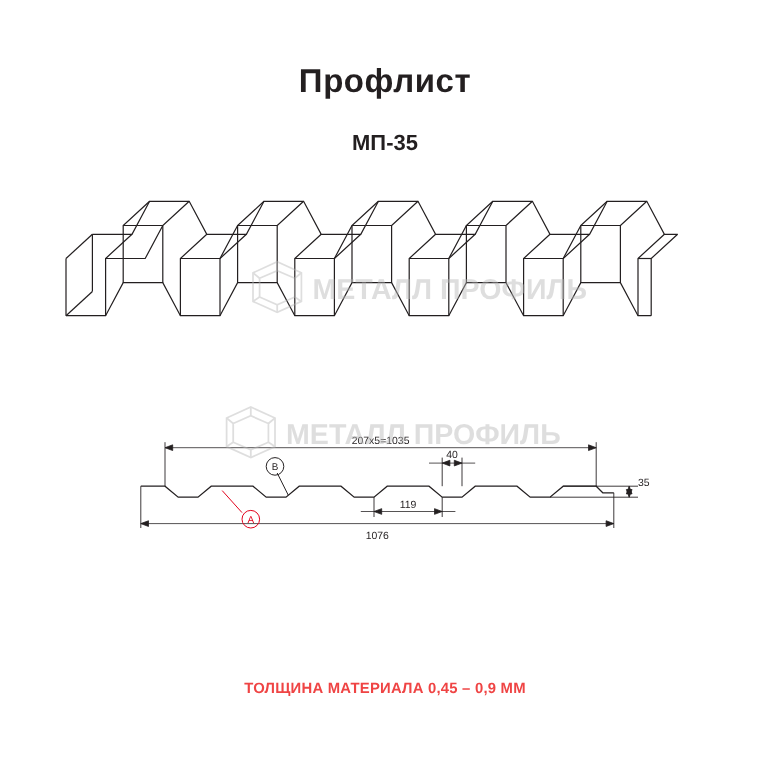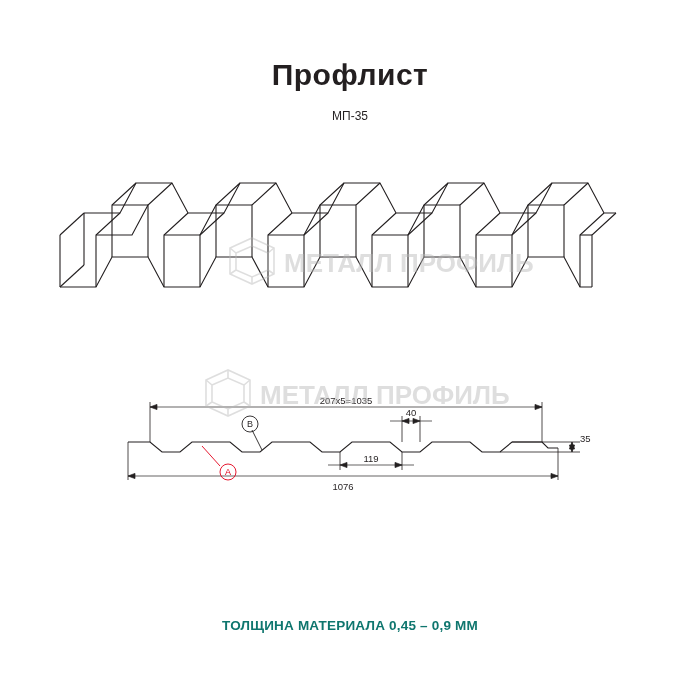--- a/index.html
+++ b/index.html
@@ -26,38 +26,38 @@
     left: 0;
     width: 700px;
     text-align: center;
     font-size: 30px;
     font-weight: bold;
     letter-spacing: 0.5px;
     color: #231f20;
   }
   .subtitle {
     position: absolute;
-    top: 109px;
+    top: 119px;
     left: 0;
     width: 700px;
     text-align: center;
-    font-size: 12px;
-    font-weight: normal;
+    font-size: 20px;
+    font-weight: bold;
     color: #231f20;
   }
   .footer {
     position: absolute;
     top: 618px;
     left: 0;
     width: 700px;
     text-align: center;
     font-size: 13.5px;
     font-weight: bold;
     letter-spacing: 0.2px;
-    color: #0f766e;
+    color: #ef4444;
   }
   .iso-wrap {
     position: absolute;
     top: 165px;
     left: 60px;
     width: 580px;
     height: 145px;
   }
   .section-wrap {
     position: absolute;

